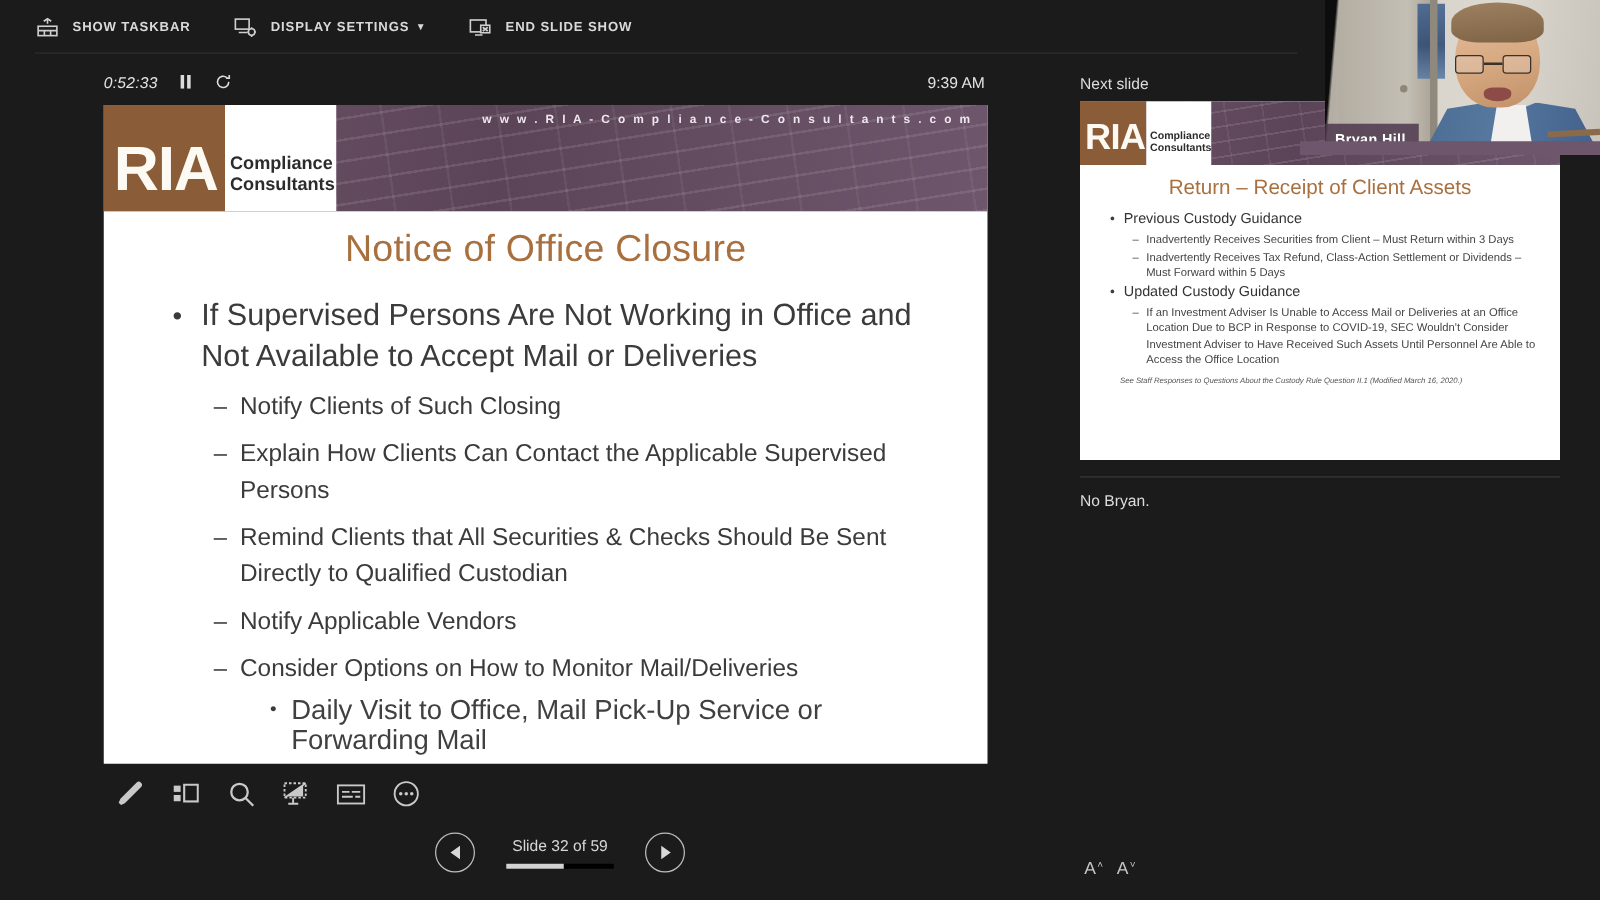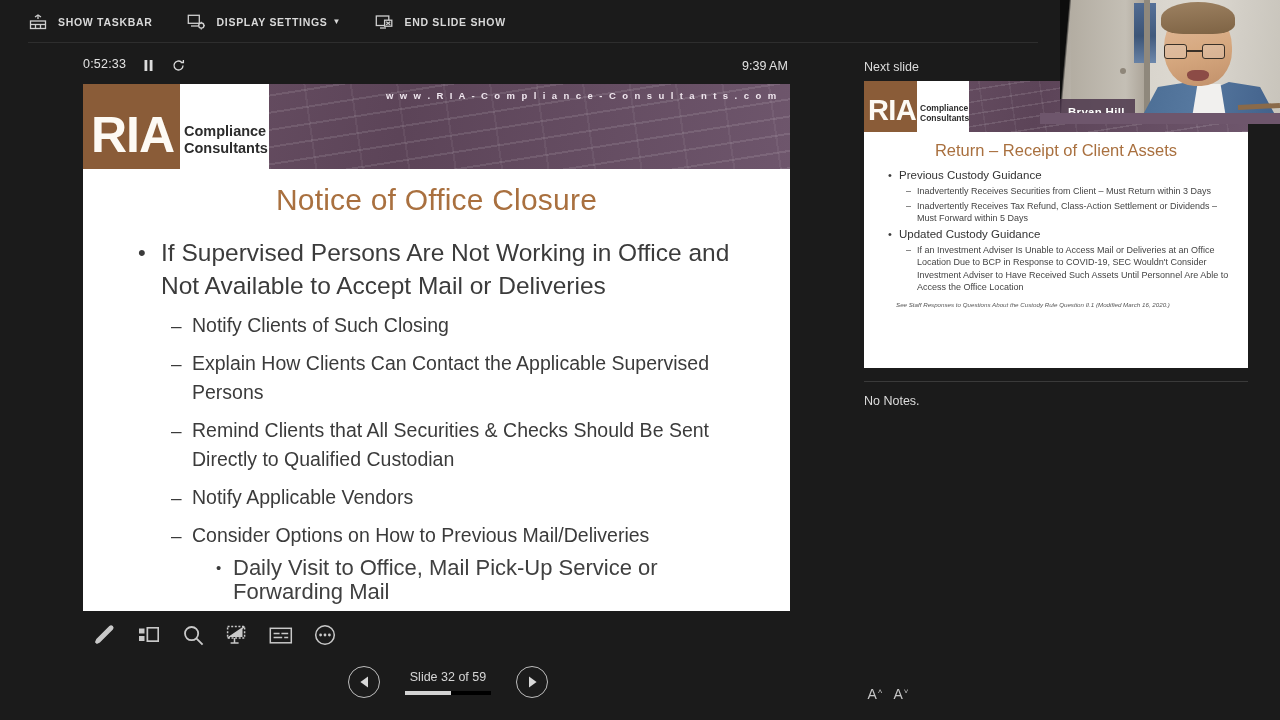--- a/index.html
+++ b/index.html
@@ -47,21 +47,21 @@
   .tb-caret { margin-left: 5px; font-size: 8px; color: #d9d9d9; }
   .toolbar-underline {
     position: absolute; left: 28px; top: 42px;
     width: 1010px; height: 1px;
     background: #2e2e2e;
   }
 
   
   .timer-row {
     position: absolute; left: 83px; top: 57px;
-    display: flex; align-items: flex-start;
+    display: flex; align-items: flex-end; font-style: italic;
   }
   .timer-text {
     font-size: 12.5px; color: #e2e2e2;
     letter-spacing: 0.2px;
   }
   .timer-btn {
     margin-left: 14px;
     width: 16px; height: 16px;
     display: flex; align-items: center; justify-content: center;
     color: #dcdcdc;
@@ -475,21 +475,21 @@
       <div class="lvl2">
         <span class="bdot">–</span>
         <span class="btxt">Remind Clients that All Securities &amp; Checks Should Be Sent Directly to Qualified Custodian</span>
       </div>
       <div class="lvl2">
         <span class="bdot">–</span>
         <span class="btxt">Notify Applicable Vendors</span>
       </div>
       <div class="lvl2">
         <span class="bdot">–</span>
-        <span class="btxt">Consider Options on How to Previous Mail/Deliveries</span>
+        <span class="btxt">Consider Options on How to Monitor Mail/Deliveries</span>
       </div>
 
       <div class="lvl3">
         <span class="bdot">•</span>
         <span class="btxt">Daily Visit to Office, Mail Pick-Up Service or Forwarding Mail</span>
       </div>
     </div>
   </div>
 
   <div class="icon-bar">
@@ -591,21 +591,21 @@
       <div class="pv-l2">
         <span class="d">–</span>
         <span class="t">If an Investment Adviser Is Unable to Access Mail or Deliveries at an Office Location Due to BCP in Response to COVID-19, SEC Wouldn't Consider Investment Adviser to Have Received Such Assets Until Personnel Are Able to Access the Office Location</span>
       </div>
 
       <div class="pv-foot">See Staff Responses to Questions About the Custody Rule Question II.1 (Modified March 16, 2020.)</div>
     </div>
   </div>
 
   <div class="notes-div"></div>
-  <div class="notes-text">No Notes.</div>
+  <div class="notes-text">No Bryan.</div>
 
   <div class="font-btns">
     <div class="fbtn">
       <span>A</span>
       <span class="arr">˄</span>
     </div>
     <div class="fbtn">
       <span>A</span>
       <span class="arr">˅</span>
     </div>

